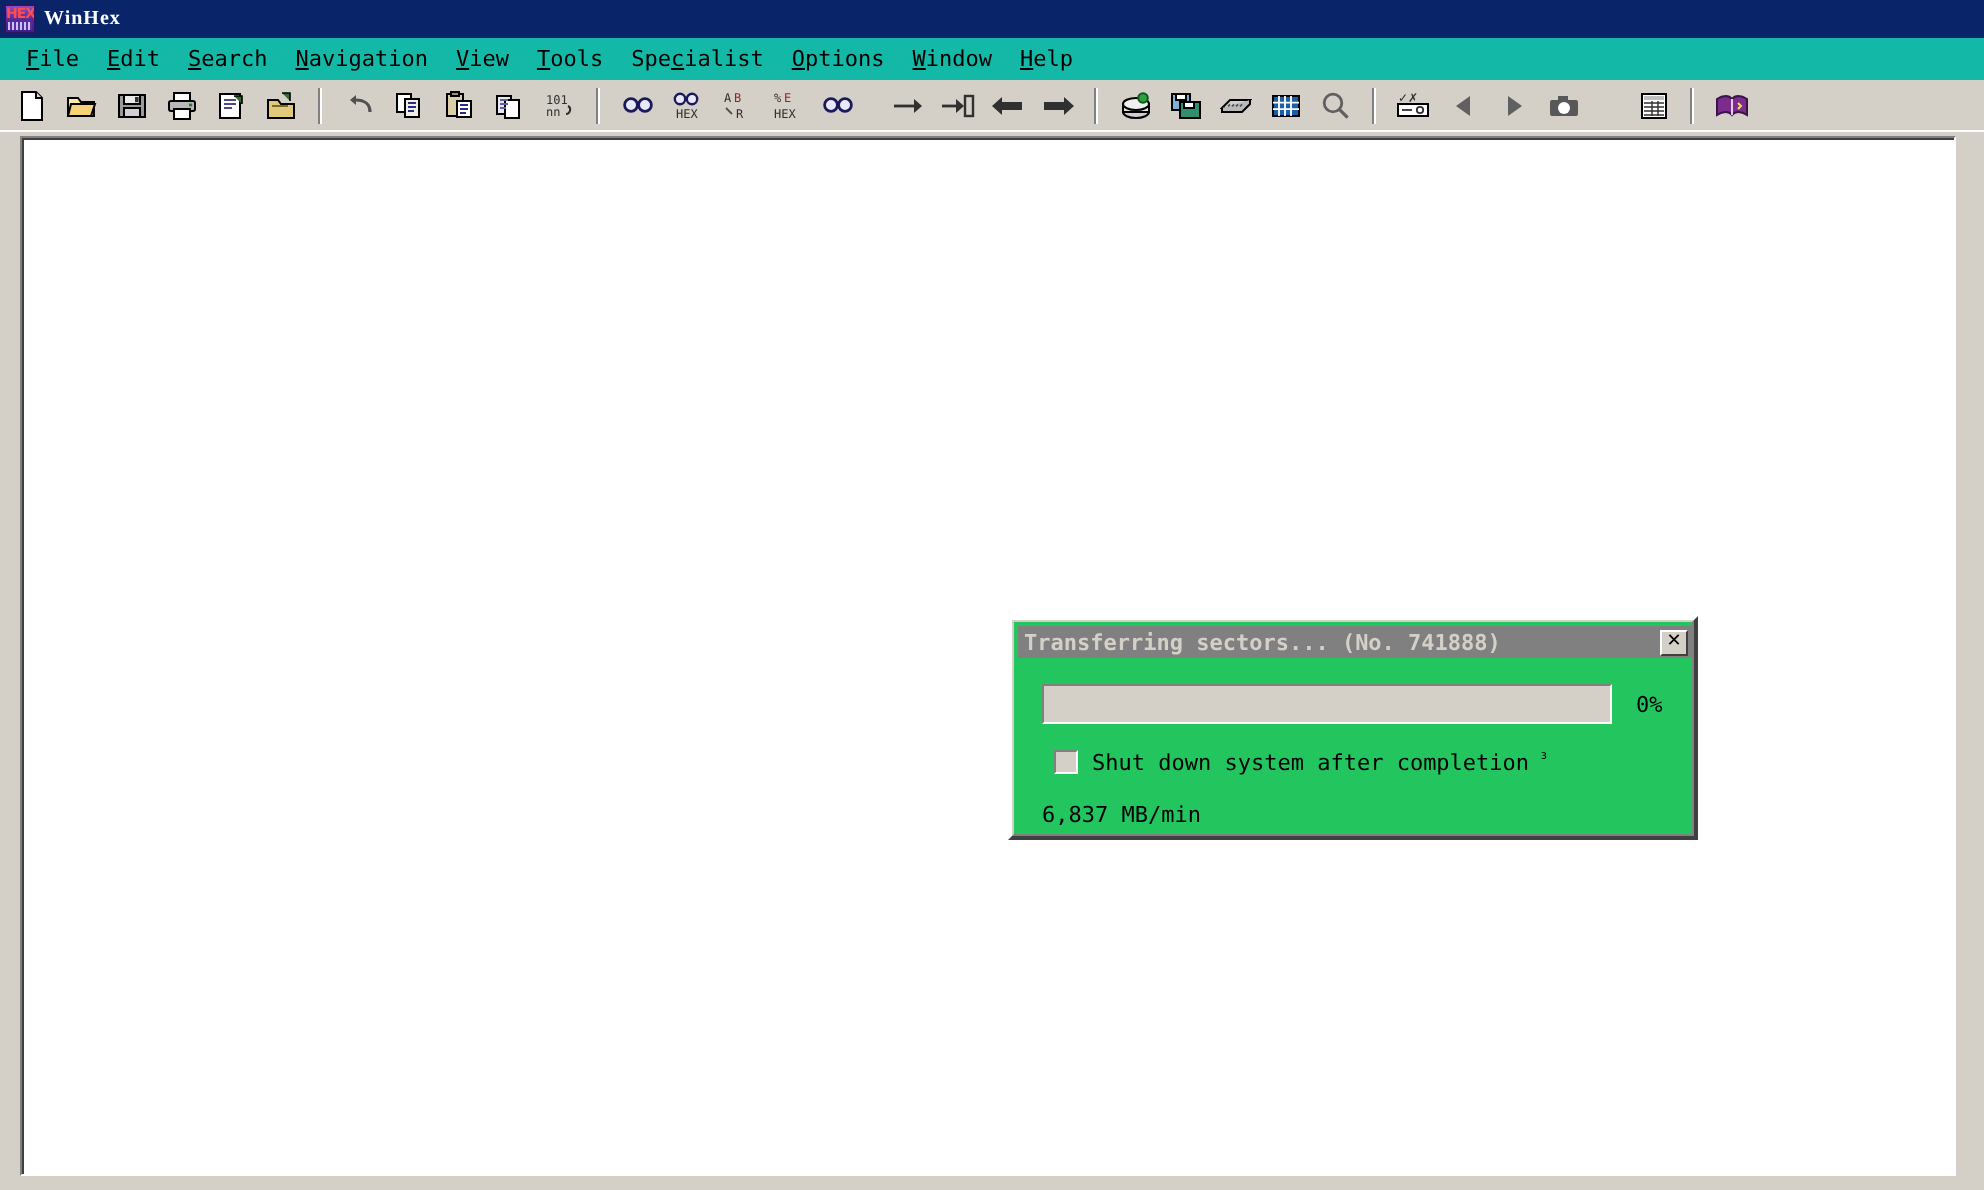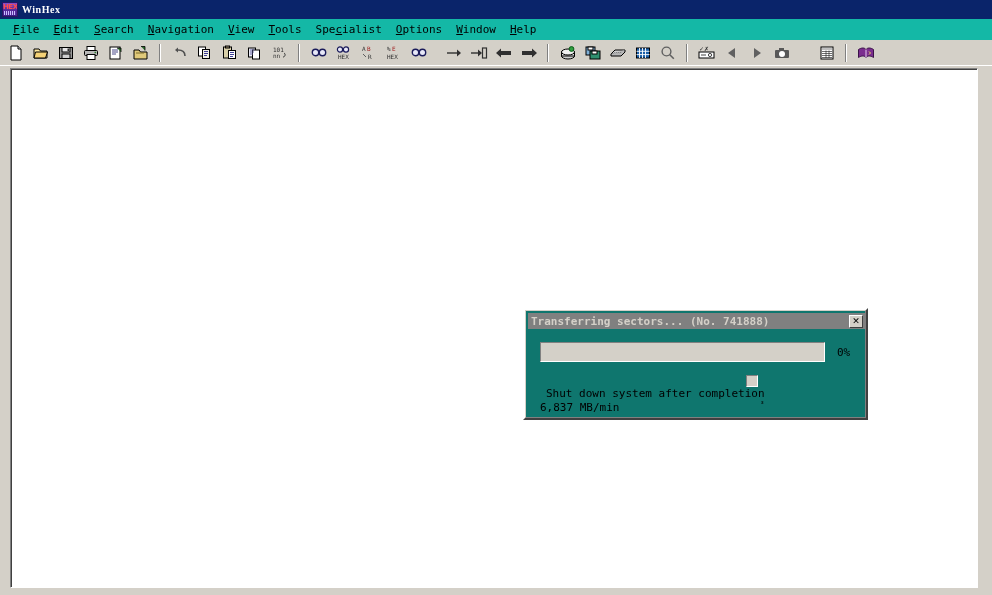--- a/index.html
+++ b/index.html
@@ -142,23 +142,23 @@
   #client-inner {
     position: absolute;
     left: 0; top: 0; right: 0; bottom: 0;
     background: #ffffff;
     margin: 1px;
   }
 
   
   #dialog {
     position: absolute;
-    left: 523px; top: 308px;
+    left: 504px; top: 308px;
     width: 345px; height: 112px;
-    background: #0f766e;
+    background: #22c55e;
     border-top: 2px solid #ffffff;
     border-left: 2px solid #ffffff;
     border-right: 2px solid #404040;
     border-bottom: 2px solid #404040;
     box-sizing: border-box;
   }
   #dialog-inner {
     position: absolute;
     left: 0; top: 0; right: 0; bottom: 0;
     border-top: 1px solid #d4d0c8;
@@ -235,22 +235,21 @@
     font-family: "DejaVu Sans Mono", monospace;
     font-size: 11px;
     color: #000000;
     white-space: nowrap;
   }
 
   #shutdown-row {
     position: absolute;
     left: 20px; top: 64px;
     display: flex;
-    align-items: flex-end;
-    flex-direction: column;
+    align-items: flex-start;
   }
   #shutdown-box {
     width: 12px; height: 12px;
     background: #d4d0c8;
     border-top: 1px solid #808080;
     border-left: 1px solid #808080;
     border-right: 1px solid #ffffff;
     border-bottom: 1px solid #ffffff;
     box-sizing: border-box;
     margin-right: 7px;

